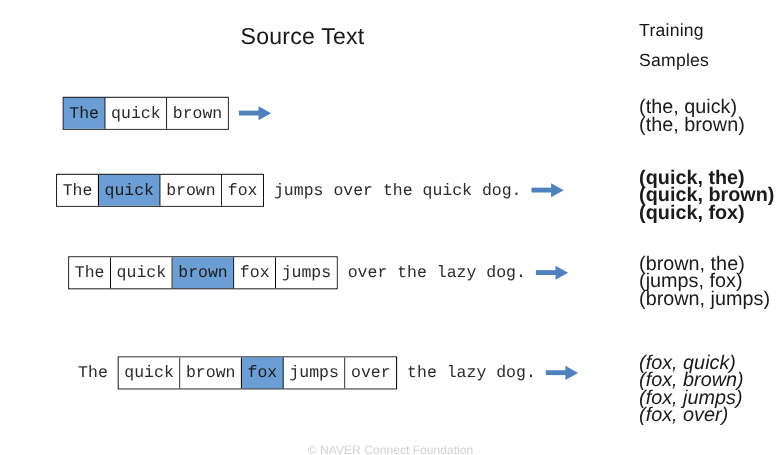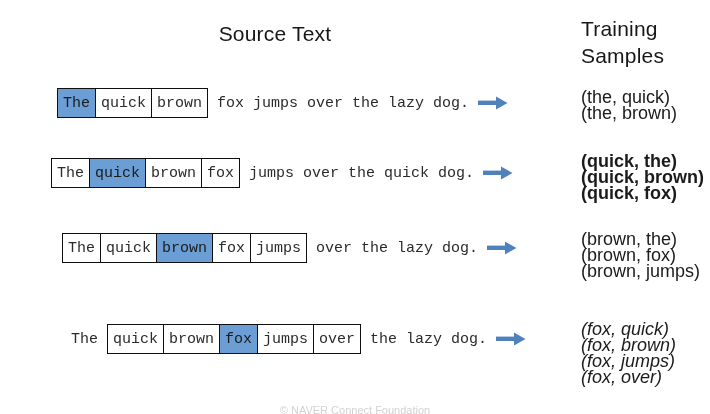--- a/index.html
+++ b/index.html
@@ -24,21 +24,21 @@
     text-align: center;
     font-size: 21px;
     color: #171717;
     letter-spacing: 0.2px;
   }
   #training-samples-heading {
     position: absolute;
     left: 581px;
     top: 15px;
     width: 129px;
-    font-size: 21px;
+    font-size: 16px;
     line-height: 27px;
     color: #171717;
     letter-spacing: 0.2px;
   }
   #training-samples-heading .hd-line {
     display: block;
   }
 
   
   .sentence-row {
@@ -132,37 +132,37 @@
 <body>
 
 <div id="source-text-heading">Source Text</div>
 
 <div id="training-samples-heading">
   <span class="hd-line">Training</span>
   <span class="hd-line">Samples</span>
 </div>
 
 <div id="rows-container">
-    <div class="sentence-row row-1"><div class="window-box"><div class="word-cell highlight" style="background: rgb(106, 158, 212);">The</div><div class="word-cell">quick</div><div class="word-cell">brown</div></div><span class="tail-text"> fox jumps over the lazy dog.</span><span class="row-arrow"><svg width="30" height="14" viewBox="0 0 30 14" aria-hidden="true">
+    <div class="sentence-row row-1"><div class="window-box"><div class="word-cell highlight" style="background: rgb(106, 158, 212);">The</div><div class="word-cell">quick</div><div class="word-cell">brown</div></div><span class="row-arrow"><svg width="30" height="14" viewBox="0 0 30 14" aria-hidden="true">
           <rect x="0" y="4.6" width="20" height="4.4" fill="#4f81bd"></rect>
           <polygon points="18,0.6 29.5,7 18,13.4" fill="#4f81bd"></polygon>
         </svg></span></div>
     <div class="sentence-row row-2"><div class="window-box"><div class="word-cell">The</div><div class="word-cell highlight" style="background: rgb(106, 158, 212);">quick</div><div class="word-cell">brown</div><div class="word-cell">fox</div></div><span class="tail-text"> jumps over the quick dog.</span><span class="row-arrow"><svg width="30" height="14" viewBox="0 0 30 14" aria-hidden="true">
           <rect x="0" y="4.6" width="20" height="4.4" fill="#4f81bd"></rect>
           <polygon points="18,0.6 29.5,7 18,13.4" fill="#4f81bd"></polygon>
         </svg></span></div>
     <div class="sentence-row row-3"><div class="window-box"><div class="word-cell">The</div><div class="word-cell">quick</div><div class="word-cell highlight" style="background: rgb(106, 158, 212);">brown</div><div class="word-cell">fox</div><div class="word-cell">jumps</div></div><span class="tail-text"> over the lazy dog.</span><span class="row-arrow"><svg width="30" height="14" viewBox="0 0 30 14" aria-hidden="true">
           <rect x="0" y="4.6" width="20" height="4.4" fill="#4f81bd"></rect>
           <polygon points="18,0.6 29.5,7 18,13.4" fill="#4f81bd"></polygon>
         </svg></span></div>
     <div class="sentence-row row-4"><span class="lead-text">The </span><div class="window-box"><div class="word-cell">quick</div><div class="word-cell">brown</div><div class="word-cell highlight" style="background: rgb(106, 158, 212);">fox</div><div class="word-cell">jumps</div><div class="word-cell">over</div></div><span class="tail-text"> the lazy dog.</span><span class="row-arrow"><svg width="30" height="14" viewBox="0 0 30 14" aria-hidden="true">
           <rect x="0" y="4.6" width="20" height="4.4" fill="#4f81bd"></rect>
           <polygon points="18,0.6 29.5,7 18,13.4" fill="#4f81bd"></polygon>
         </svg></span></div>
   </div>
 <div id="samples-container">
     <div class="samples-group sg-1"><span class="sample-line">(the, quick)</span><span class="sample-line">(the, brown)</span></div>
     <div class="samples-group sg-2"><span class="sample-line">(quick, the)</span><span class="sample-line">(quick, brown)</span><span class="sample-line">(quick, fox)</span></div>
-    <div class="samples-group sg-3"><span class="sample-line">(brown, the)</span><span class="sample-line">(brown, fox)</span><span class="sample-line">(brown, jumps)</span></div>
+    <div class="samples-group sg-3"><span class="sample-line">(brown, the)</span><span class="sample-line">(jumps, fox)</span><span class="sample-line">(brown, jumps)</span></div>
     <div class="samples-group sg-4"><span class="sample-line">(fox, quick)</span><span class="sample-line">(fox, brown)</span><span class="sample-line">(fox, jumps)</span><span class="sample-line">(fox, over)</span></div>
   </div>
 
 <div id="footer-watermark">© NAVER Connect Foundation</div>
 
 </body></html>

